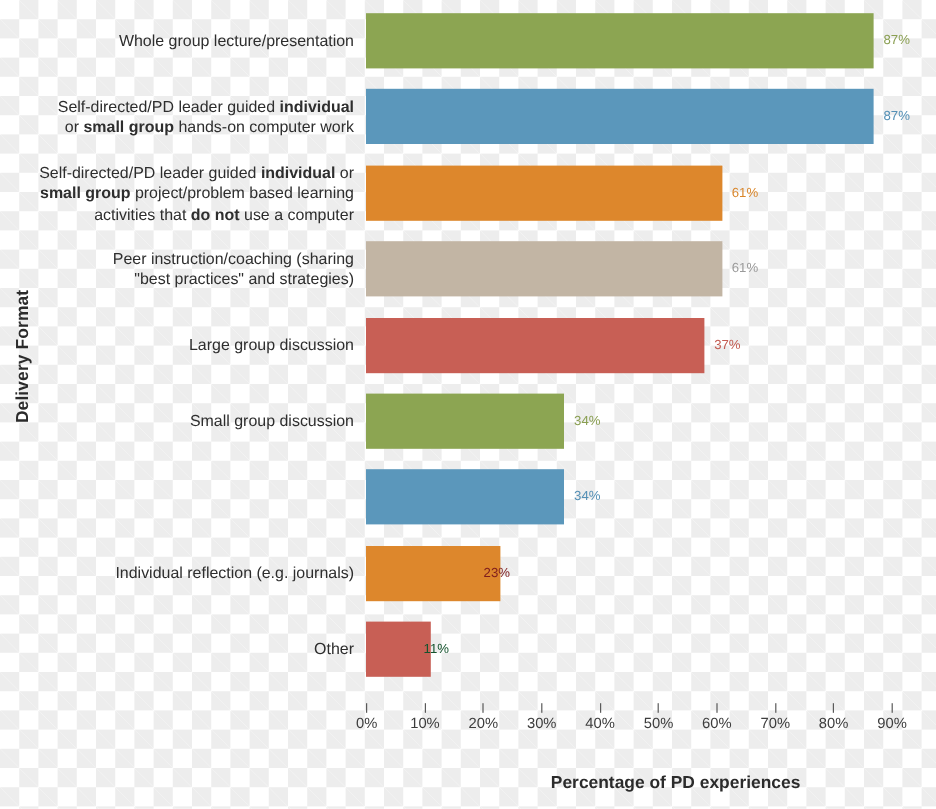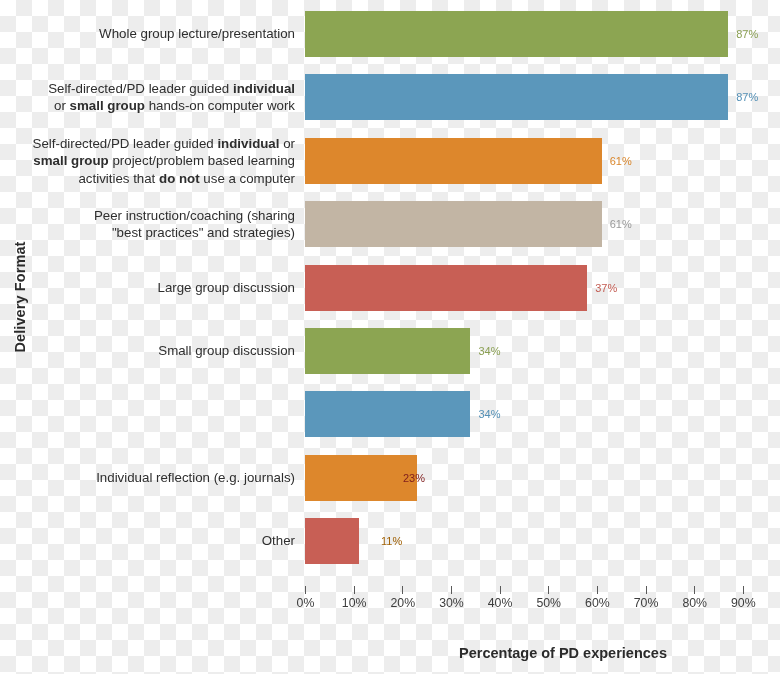--- a/index.html
+++ b/index.html
@@ -193,21 +193,21 @@
           <div>Individual reflection (e.g. journals)</div>
         </div>
         <div class="bar" style="width: 111.895px; background: rgb(221, 135, 44);"></div>
         <div class="bar-value" style="left: 395px; color: #7f1d1d;">23%</div>
       </div>
       <div class="row" style="top: 518.2px; padding-left: 20px;">
         <div class="cat-label">
           <div>Other</div>
         </div>
         <div class="bar" style="width: 53.515px; background: rgb(200, 95, 85);"></div>
-        <div class="bar-value" style="left: 373px; color: #a16207;">11%</div>
+        <div class="bar-value" style="left: 345px; color: #14532d;">11%</div>
       </div>
     </div>
 
   <div class="x-axis" id="x-axis">
       <div class="tick" style="left: 305px;">
         <div class="tick-mark"></div>
         <div class="tick-text">0%</div>
       </div>
       <div class="tick" style="left: 353.65px;">
         <div class="tick-mark"></div>

